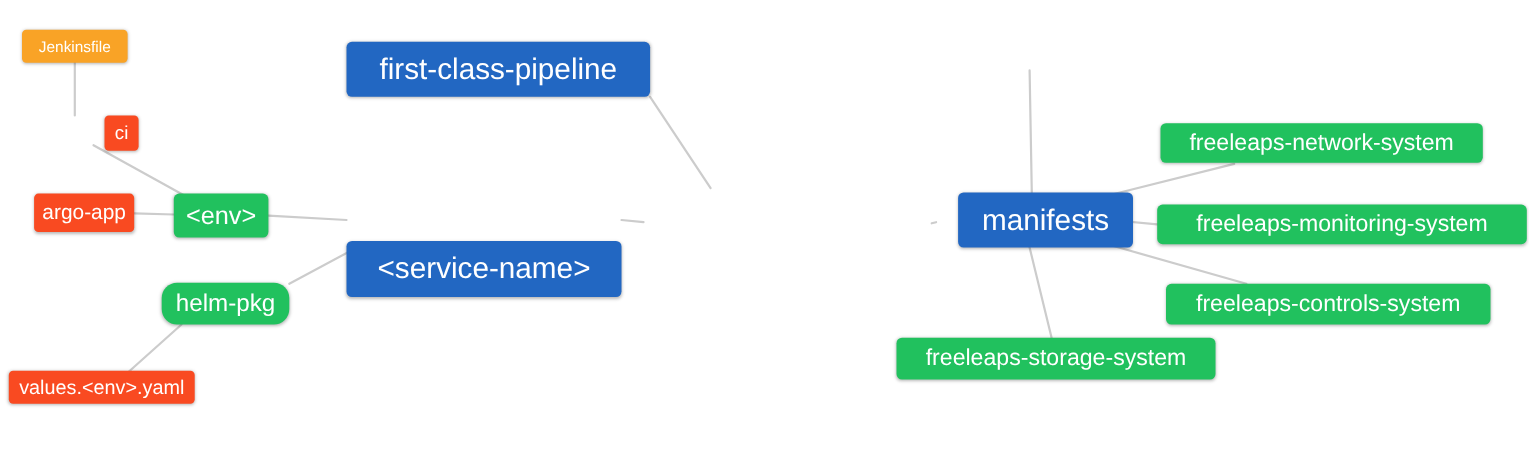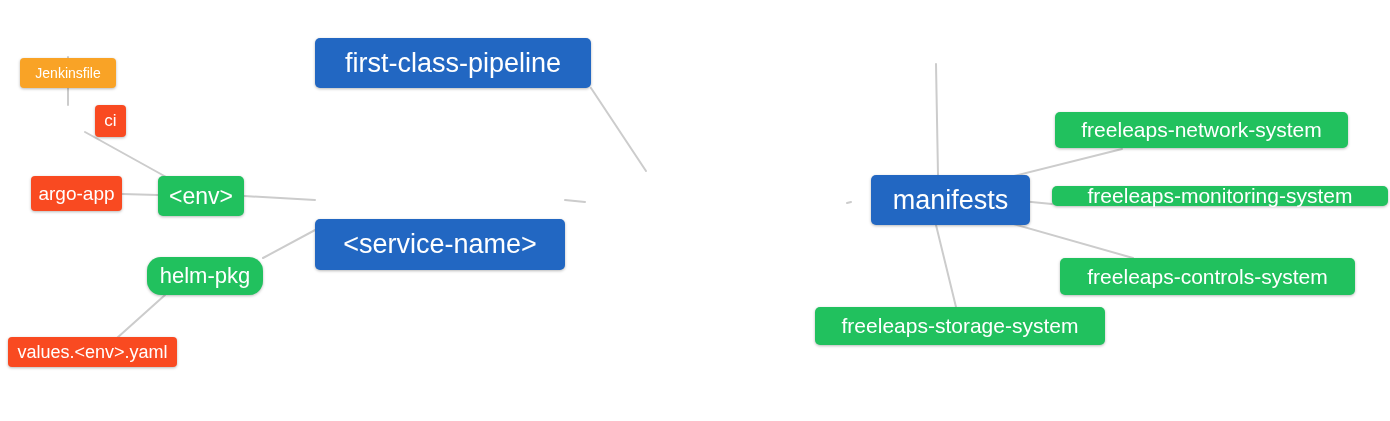--- a/index.html
+++ b/index.html
@@ -37,33 +37,33 @@
     color: #ffffff;
     border-radius: 5px;
     box-shadow: 0 1px 3px rgba(0,0,0,0.28);
     white-space: nowrap;
     cursor: pointer;
     box-sizing: border-box;
   }
   .lbl { display: inline-block; }
 
   
-  .n-jenkinsfile { left: 20px;  top: 27px;  width: 96px;  height: 30px; font-size: 14px; border-radius: 4px; margin-top: 31px; }
+  .n-jenkinsfile { left: 20px;  top: 27px;  width: 96px;  height: 30px; font-size: 14px; border-radius: 4px; }
   .n-ci          { left: 53px;  top: 105px; width: 31px;  height: 32px; font-size: 17px; border-radius: 4px; margin-left: 42px; }
   .n-argo-app    { left: 31px;  top: 176px; width: 91px;  height: 35px; font-size: 19px; border-radius: 4px; }
   .n-env         { left: 158px; top: 176px; width: 86px;  height: 40px; font-size: 23px; align-items: center; }
   .n-helm-pkg    { left: 147px; top: 257px; width: 116px; height: 38px; font-size: 22px; }
   .n-values      { left: 8px;   top: 337px; width: 169px; height: 30px; font-size: 18px; border-radius: 4px; }
   .n-fcp         { left: 315px; top: 38px;  width: 276px; height: 50px; font-size: 27px; }
   .n-service     { left: 315px; top: 171px; width: 250px; height: 51px; font-size: 27px; }
   .n-root        { left: 585px; top: 171px; width: 262px; height: 68px; font-size: 32px; }
   .n-manifests   { left: 851px; top: 175px; width: 159px; height: 50px; font-size: 27px; margin-left: 20px; }
   .n-devops      { left: 797px; top: 29px;  width: 288px; height: 34px; font-size: 21px; }
   .n-network     { left: 1055px;top: 112px; width: 293px; height: 36px; font-size: 21px; }
-  .n-monitoring  { left: 1052px;top: 186px; width: 336px; height: 20px; font-size: 21px; }
+  .n-monitoring  { left: 1052px;top: 186px; width: 336px; height: 36px; font-size: 21px; }
   .n-controls    { left: 1060px;top: 258px; width: 295px; height: 37px; font-size: 21px; }
   .n-storage     { left: 815px; top: 307px; width: 290px; height: 38px; font-size: 21px; }
 </style>
 </head>
 <body>
 
 <div id="mindmap">
 
   <svg id="edge-layer" viewBox="0 0 1390 421" xmlns="http://www.w3.org/2000/svg">
     <line x1="68" y1="57" x2="68" y2="105" stroke="#CCCCCC"></line>

